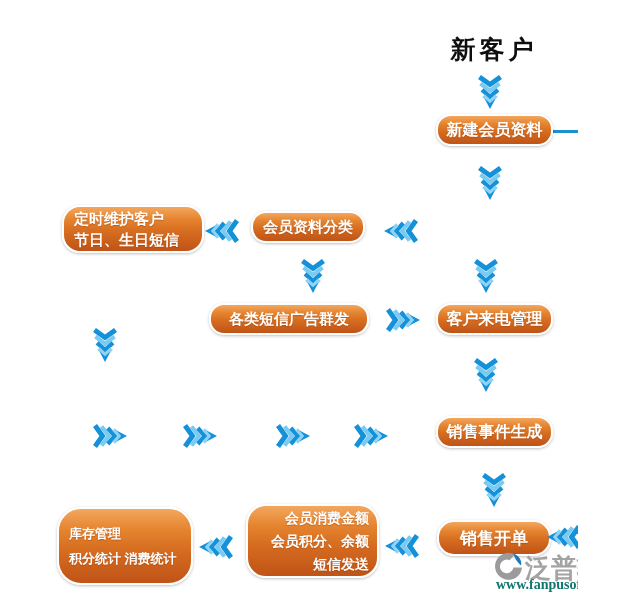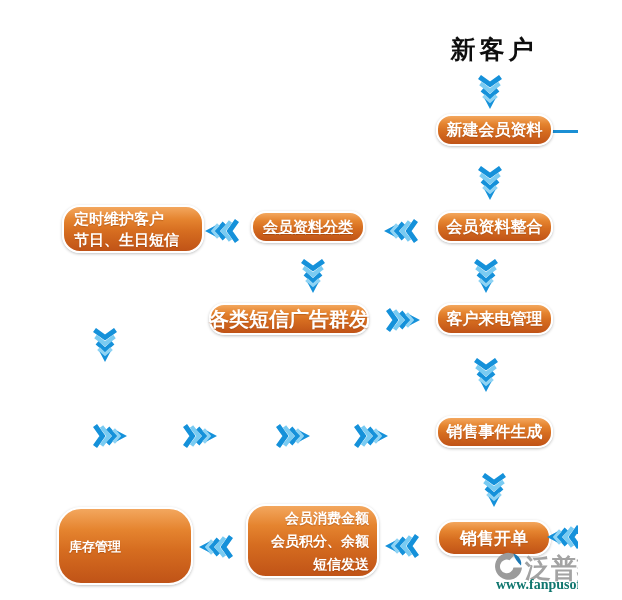--- a/index.html
+++ b/index.html
@@ -25,23 +25,23 @@
     box-shadow:0 1px 3px rgba(0,0,0,.25);
   }
   .node.multi{
     flex-direction:column;align-items:flex-start;justify-content:center;
     padding:4px 8px 4px 10px;border-radius:22px;
   }
   .node.multi div{white-space:nowrap;}
 
   #n-create{left:436px;top:114px;width:117px;height:32px;}
   #n-integrate{left:436px;top:211px;width:117px;height:32px;}
-  #n-classify{left:251px;top:211px;width:114px;height:32px;font-size:15px;text-decoration:underline;}
+  #n-classify{left:251px;top:211px;width:114px;height:32px;font-size:15px;}
   #n-maintain{left:62px;top:205px;width:142px;height:48px;font-size:15px;line-height:21px;border-radius:18px;}
-  #n-sms{left:209px;top:303px;width:160px;height:32px;font-size:20px;}
+  #n-sms{left:209px;top:303px;width:160px;height:32px;font-size:15px;}
   #n-call{left:436px;top:303px;width:117px;height:32px;}
   #n-event{left:436px;top:416px;width:117px;height:32px;}
   #n-billing{left:437px;top:520px;width:114px;height:36px;font-size:17px;border-radius:17px;}
   #n-consume{left:246px;top:504px;width:133px;height:74px;font-size:14px;line-height:23px;border-radius:20px;align-items:flex-end;}
   #n-inventory{left:57px;top:507px;width:136px;height:78px;font-size:13px;line-height:25px;border-radius:24px;}
 
   
   .chev{position:absolute;width:26px;height:34px;}
   .chev.left{transform:rotate(90deg);}
   .chev.right{transform:rotate(-90deg);}
@@ -81,41 +81,41 @@
 
 <div id="canvas">
 
   <div class="flow-title">新客户</div>
 
   <div class="seg" id="seg-h-top"></div>
   <div class="seg" id="seg-v"></div>
   <div class="seg" id="seg-h-bottom"></div>
 
   <div class="node" id="n-create">新建会员资料</div>
-  <div class="node" id="n-integrate">会员资料整合</div>
   <div class="node" id="n-classify">会员资料分类</div>
 
   <div class="node multi" id="n-maintain">
     <div>定时维护客户</div>
     <div>节日、生日短信</div>
   </div>
 
   <div class="node" id="n-sms">各类短信广告群发</div>
   <div class="node" id="n-call">客户来电管理</div>
   <div class="node" id="n-event">销售事件生成</div>
   <div class="node" id="n-billing">销售开单</div>
 
   <div class="node multi" id="n-consume">
     <div>会员消费金额</div>
     <div>会员积分、余额</div>
     <div>短信发送</div>
   </div>
 
   <div class="node multi" id="n-inventory">
     <div>库存管理</div>
+    <div>积分统计 消费统计</div>
   </div>
 
   <svg class="chev" style="left:477px;top:75px" viewBox="0 0 26 34">
       <use href="#chev-shape"></use>
     </svg>
   <svg class="chev" style="left:477px;top:166px" viewBox="0 0 26 34">
       <use href="#chev-shape"></use>
     </svg>
   <svg class="chev" style="left:300px;top:259px" viewBox="0 0 26 34">
       <use href="#chev-shape"></use>

